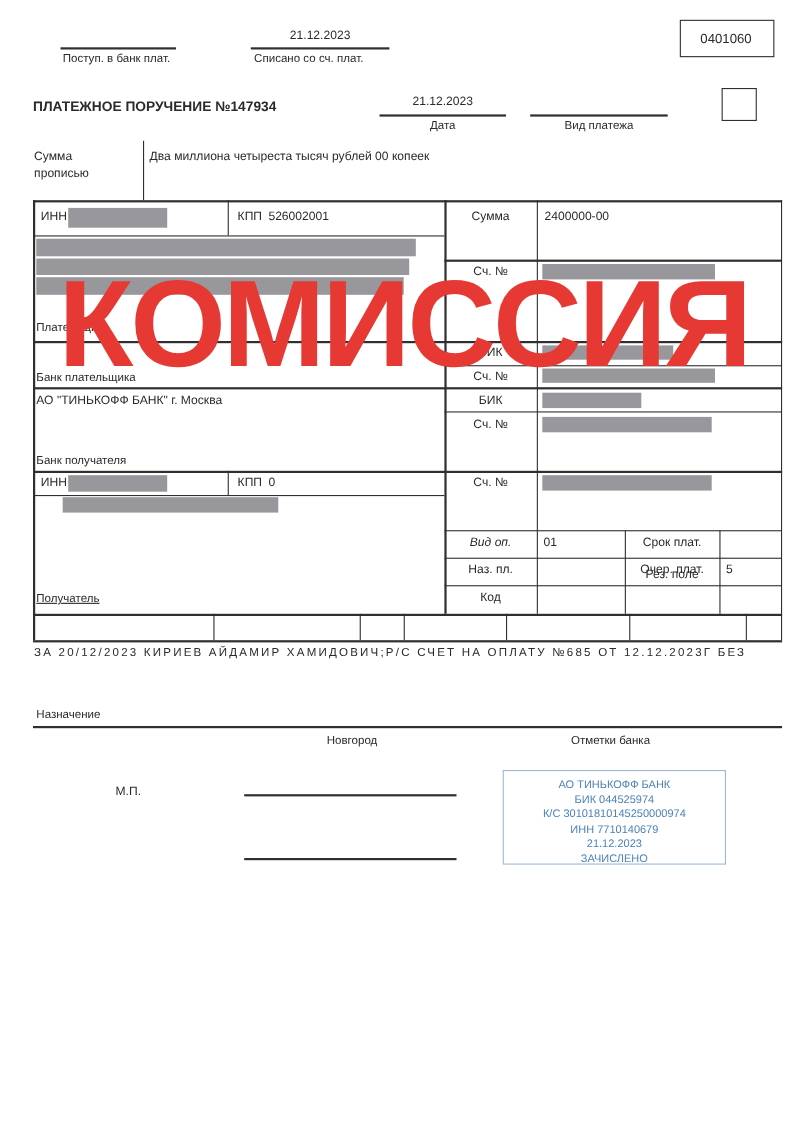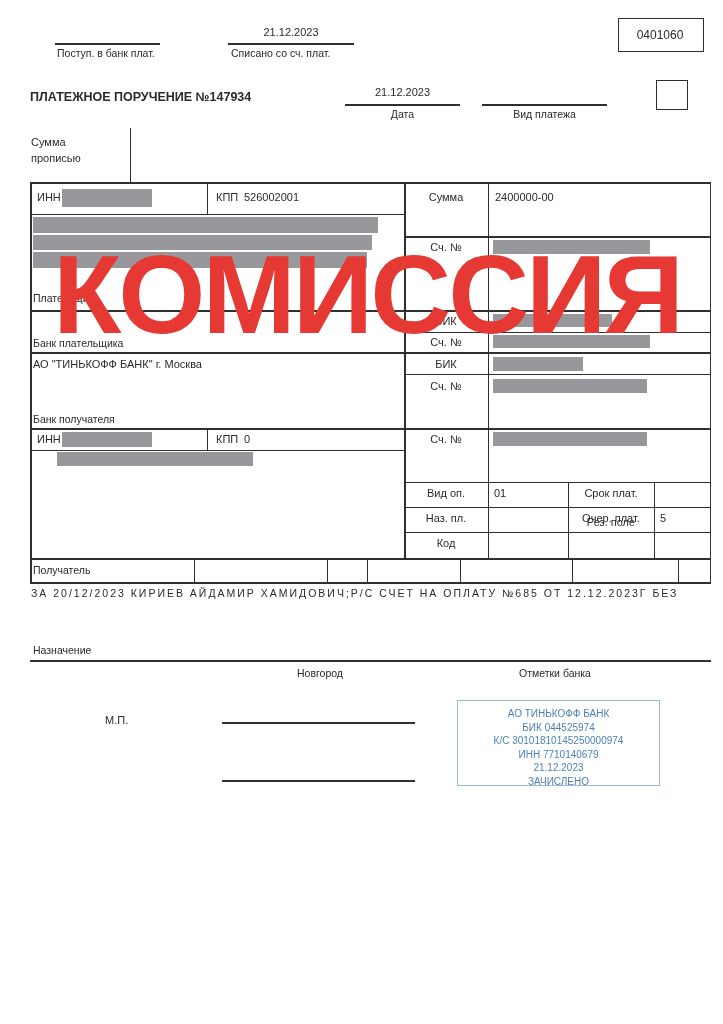--- a/index.html
+++ b/index.html
@@ -40,20 +40,21 @@
   <div class="hl" style="left:345px;top:104px;width:115px;height:1.5px;"></div>
   <div class="t lbl c" style="left:345px;top:108px;width:115px;">Дата</div>
 
   <div class="hl" style="left:482px;top:104px;width:125px;height:1.5px;"></div>
   <div class="t lbl c" style="left:482px;top:108px;width:125px;">Вид платежа</div>
   <div class="box" style="left:656px;top:80px;width:30px;height:28px;"></div>
 
   <div class="t val" style="left:31px;top:136px;">Сумма</div>
   <div class="t val" style="left:31px;top:152px;">прописью</div>
   <div class="vl" style="left:130px;top:128px;height:54px;"></div>
+  <div class="t val" style="left:136px;top:136px;">Два миллиона четыреста тысяч рублей 00 копеек</div>
 
   <div class="hl" style="left:30px;top:182px;width:681px;height:2px;"></div>
   <div class="vl" style="left:30px;top:182px;height:400px;width:1.5px;"></div>
   <div class="vl" style="left:709.5px;top:182px;height:400px;width:1.5px;"></div>
   <div class="vl" style="left:404px;top:182px;height:376px;width:1.5px;"></div>
   <div class="vl" style="left:488px;top:182px;height:376px;"></div>
 
   <div class="vl" style="left:207px;top:182px;height:32px;"></div>
   <div class="hl" style="left:30px;top:214px;width:374px;"></div>
   <div class="hl" style="left:404px;top:236px;width:306px;height:1.5px;"></div>
@@ -113,32 +114,32 @@
   <div class="t val" style="left:37px;top:433px;">ИНН</div>
   <div class="bar" style="left:62px;top:432px;width:90px;height:15px;"></div>
   <div class="t val" style="left:216px;top:433px;">КПП</div>
   <div class="t val" style="left:244px;top:433px;">0</div>
   <div class="t val c" style="left:404px;top:433px;width:84px;">Сч. №</div>
   <div class="bar" style="left:493px;top:432px;width:154px;height:14px;"></div>
 
   <div class="t val" style="left:33px;top:453px;padding-left:48px;">ИП Х</div>
   <div class="bar" style="left:57px;top:452px;width:196px;height:14px;"></div>
 
-  <div class="t val c" style="left:404px;top:487px;width:84px;">Вид оп.</div>
+  <div class="t val c" style="left:404px;top:487px;width:84px;font-style:italic;">Вид оп.</div>
   <div class="t val" style="left:494px;top:487px;">01</div>
   <div class="t val c" style="left:568px;top:487px;width:86px;">Срок плат.</div>
 
   <div class="t val c" style="left:404px;top:512px;width:84px;">Наз. пл.</div>
   <div class="t val c" style="left:568px;top:512px;width:86px;">Очер. плат.</div>
   <div class="t val" style="left:660px;top:512px;">5</div>
 
   <div class="t val c" style="left:404px;top:537px;width:84px;">Код</div>
   <div class="t val c" style="left:568px;top:516px;width:86px;">Рез. поле</div>
 
-  <div class="t lbl" style="left:33px;top:564px;">Получатель</div>
+  <div class="t lbl" style="left:33px;top:538px;text-decoration:underline;">Получатель</div>
 
   <div class="t" style="left:31px;top:587px;width:652px;overflow:hidden;font-size:10.5px;letter-spacing:2px;">ЗА 20/12/2023 КИРИЕВ АЙДАМИР ХАМИДОВИЧ;Р/С СЧЕТ НА ОПЛАТУ №685 ОТ 12.12.2023Г БЕЗ НДС</div>
   <div class="t lbl" style="left:33px;top:644px;">Назначение</div>
   <div class="t lbl c" style="left:250px;top:667px;width:140px;">Новгород</div>
   <div class="t lbl c" style="left:475px;top:667px;width:160px;">Отметки банка</div>
 
   <div class="t val" style="left:86px;top:714px;padding-left:19px;">М.П.</div>
   <div class="hl" style="left:222px;top:722px;width:193px;height:2px;"></div>
   <div class="hl" style="left:222px;top:780px;width:193px;height:2px;"></div>
 

